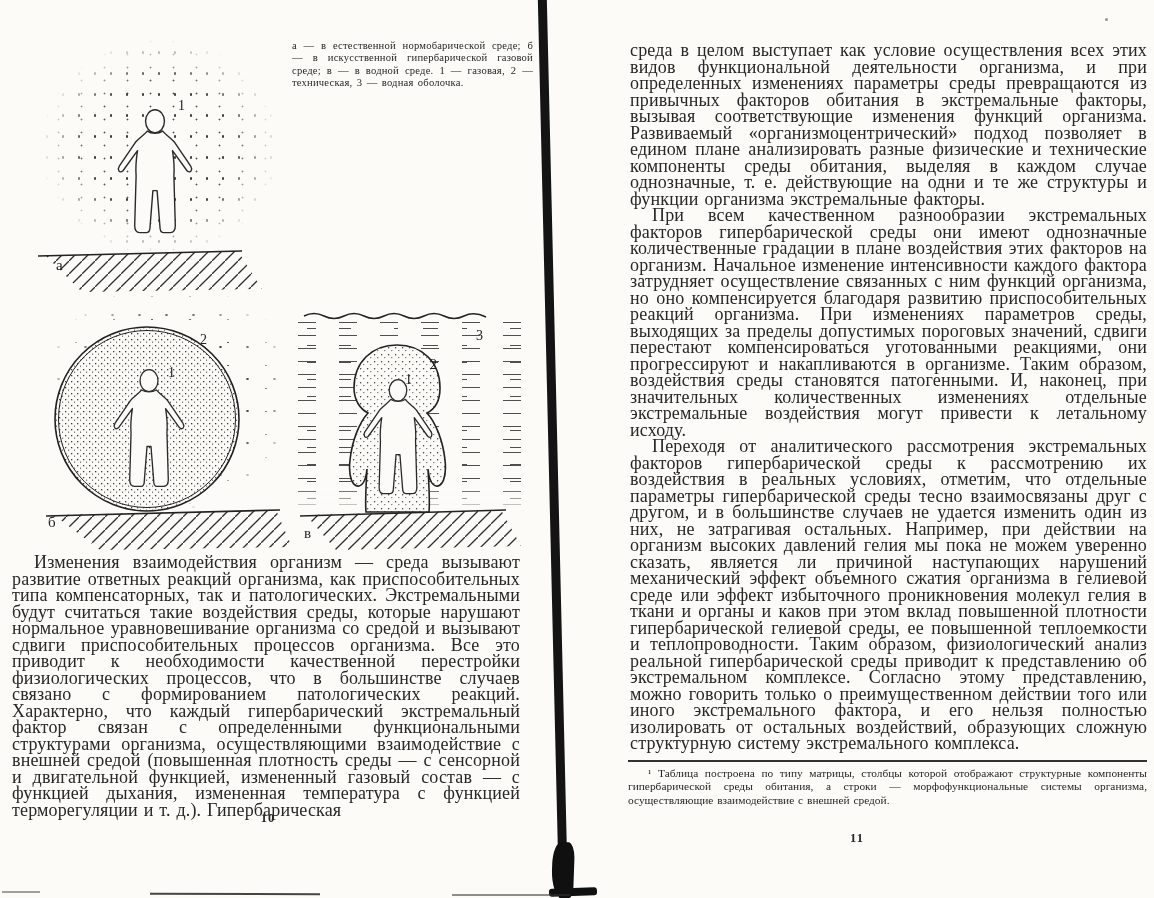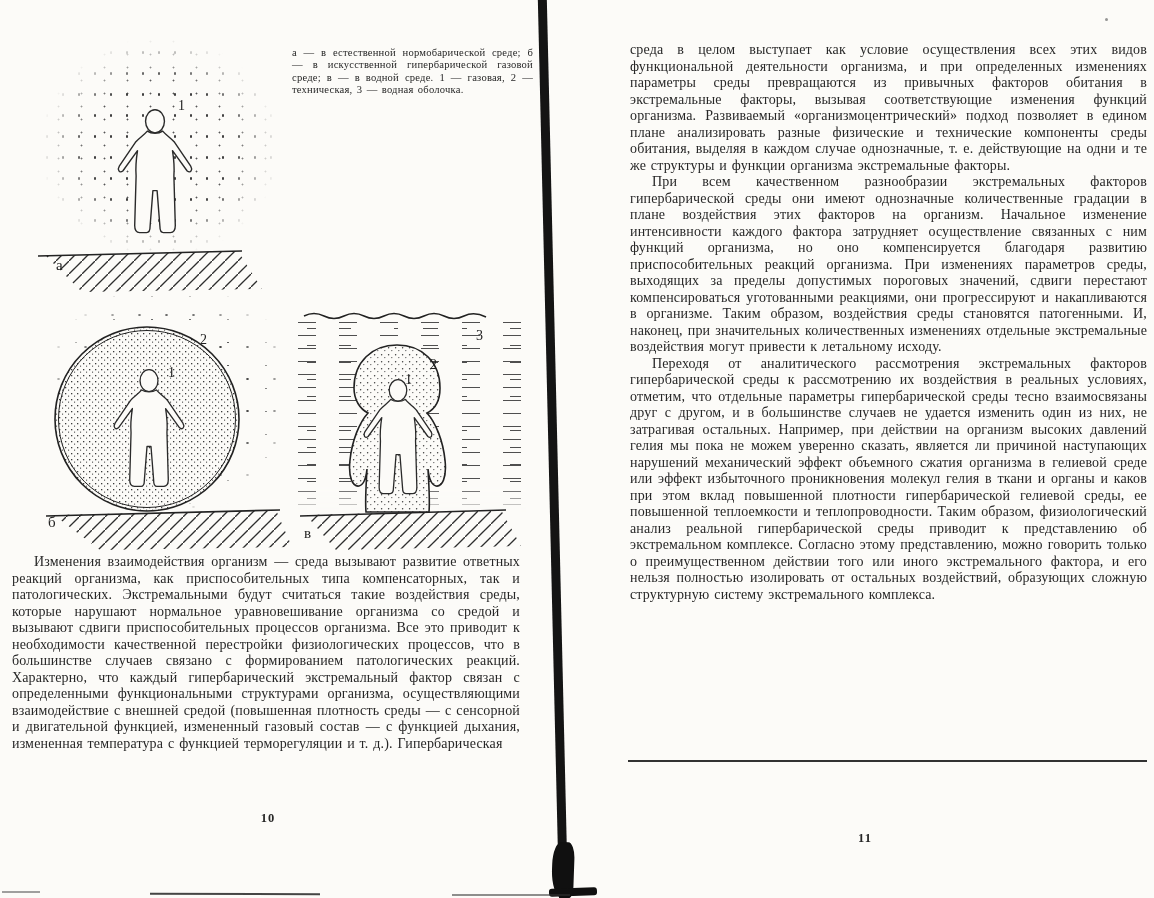--- a/index.html
+++ b/index.html
@@ -1,28 +1,28 @@
 <!DOCTYPE html>
 <html><head>
 <meta charset="utf-8">
 <style>
   html,body{margin:0;padding:0;background:#e8e8e6;}
   .scan{position:relative;width:1154px;height:898px;background:#fcfbf8;overflow:hidden;
         font-family:"Liberation Serif","DejaVu Serif",serif;color:#272727;}
   .abs{position:absolute;}
 
   
-  .body-text{font-size:14px;line-height:16.5px;text-align:justify;
+  .body-text{font-size:18px;line-height:16.5px;text-align:justify;
              word-spacing:1.2px;letter-spacing:0.15px;}
   .body-text p{margin:0;text-indent:22px;}
   .body-text p.no-indent{text-indent:0;}
   .caption-title{font-size:13px;line-height:16.2px;font-weight:bold;text-align:justify;
                  word-spacing:2px;letter-spacing:0.2px;}
   .caption-legend{font-size:10.6px;line-height:12.4px;text-align:justify;
-                  word-spacing:1.5px;letter-spacing:0.2px;margin-top:9px;}
+                  word-spacing:1.5px;letter-spacing:0.2px;margin-top:2px;}
   .footnote-rule{height:2px;background:#1c1c1c;opacity:.9;}
   .footnote-text{font-size:11.4px;line-height:13.3px;text-align:justify;
                  word-spacing:1px;margin-top:5px;}
   .footnote-text p{margin:0;text-indent:20px;}
   .page-num{font-size:12.5px;font-weight:bold;letter-spacing:1px;text-align:center;}
 
   
   .dotcloud{background-image:
       radial-gradient(circle,#3f3f3f 1.05px,transparent 1.35px),
       radial-gradient(circle,#565656 .85px,transparent 1.1px);
@@ -142,23 +142,26 @@
   <div class="abs" style="left:590px;top:0;width:564px;height:898px;">
 
     <div class="abs body-text" style="left:40px;top:42px;width:517px;">
       <p class="no-indent">среда в целом выступает как условие осуществления всех этих видов функциональной деятельности организма, и при определенных изменениях параметры среды превращаются из привычных факторов обитания в экстремальные факторы, вызывая соответствующие изменения функций организма. Развиваемый «организмоцентрический» подход позволяет в едином плане анализировать разные физические и технические компоненты среды обитания, выделяя в каждом случае однозначные, т. е. действующие на одни и те же структуры и функции организма экстремальные факторы.</p>
       <p>При всем качественном разнообразии экстремальных факторов гипербарической среды они имеют однозначные количественные градации в плане воздействия этих факторов на организм. Начальное изменение интенсивности каждого фактора затрудняет осуществление связанных с ним функций организма, но оно компенсируется благодаря развитию приспособительных реакций организма. При изменениях параметров среды, выходящих за пределы допустимых пороговых значений, сдвиги перестают компенсироваться уготованными реакциями, они прогрессируют и накапливаются в организме. Таким образом, воздействия среды становятся патогенными. И, наконец, при значительных количественных изменениях отдельные экстремальные воздействия могут привести к летальному исходу.</p>
       <p>Переходя от аналитического рассмотрения экстремальных факторов гипербарической среды к рассмотрению их воздействия в реальных условиях, отметим, что отдельные параметры гипербарической среды тесно взаимосвязаны друг с другом, и в большинстве случаев не удается изменить один из них, не затрагивая остальных. Например, при действии на организм высоких давлений гелия мы пока не можем уверенно сказать, является ли причиной наступающих нарушений механический эффект объемного сжатия организма в гелиевой среде или эффект избыточного проникновения молекул гелия в ткани и органы и каков при этом вклад повышенной плотности гипербарической гелиевой среды, ее повышенной теплоемкости и теплопроводности. Таким образом, физиологический анализ реальной гипербарической среды приводит к представлению об экстремальном комплексе. Согласно этому представлению, можно говорить только о преимущественном действии того или иного экстремального фактора, и его нельзя полностью изолировать от остальных воздействий, образующих сложную структурную систему экстремального комплекса.</p>
     </div>
 
     <div class="abs" style="left:38px;top:760px;width:519px;">
       <div class="footnote-rule"></div>
+      <div class="footnote-text">
+        <p>¹ Таблица построена по типу матрицы, столбцы которой отображают структурные компоненты гипербарической среды обитания, а строки — морфофункциональные системы организма, осуществляющие взаимодействие с внешней средой.</p>
+      </div>
     </div>
 
-    <div class="abs page-num" style="left:245px;top:831px;width:60px;">11</div>
+    <div class="abs page-num" style="left:237px;top:831px;width:60px;">11</div>
 
     <div class="abs speck" style="left:515px;top:18px;"></div>
   </div>
 
   <div class="abs spine-main"></div>
   <div class="abs spine-blob"></div>
   <div class="abs spine-foot"></div>
   <div class="abs scanline1"></div>
   <div class="abs scanline2"></div>
   <div class="abs scanmark"></div>

